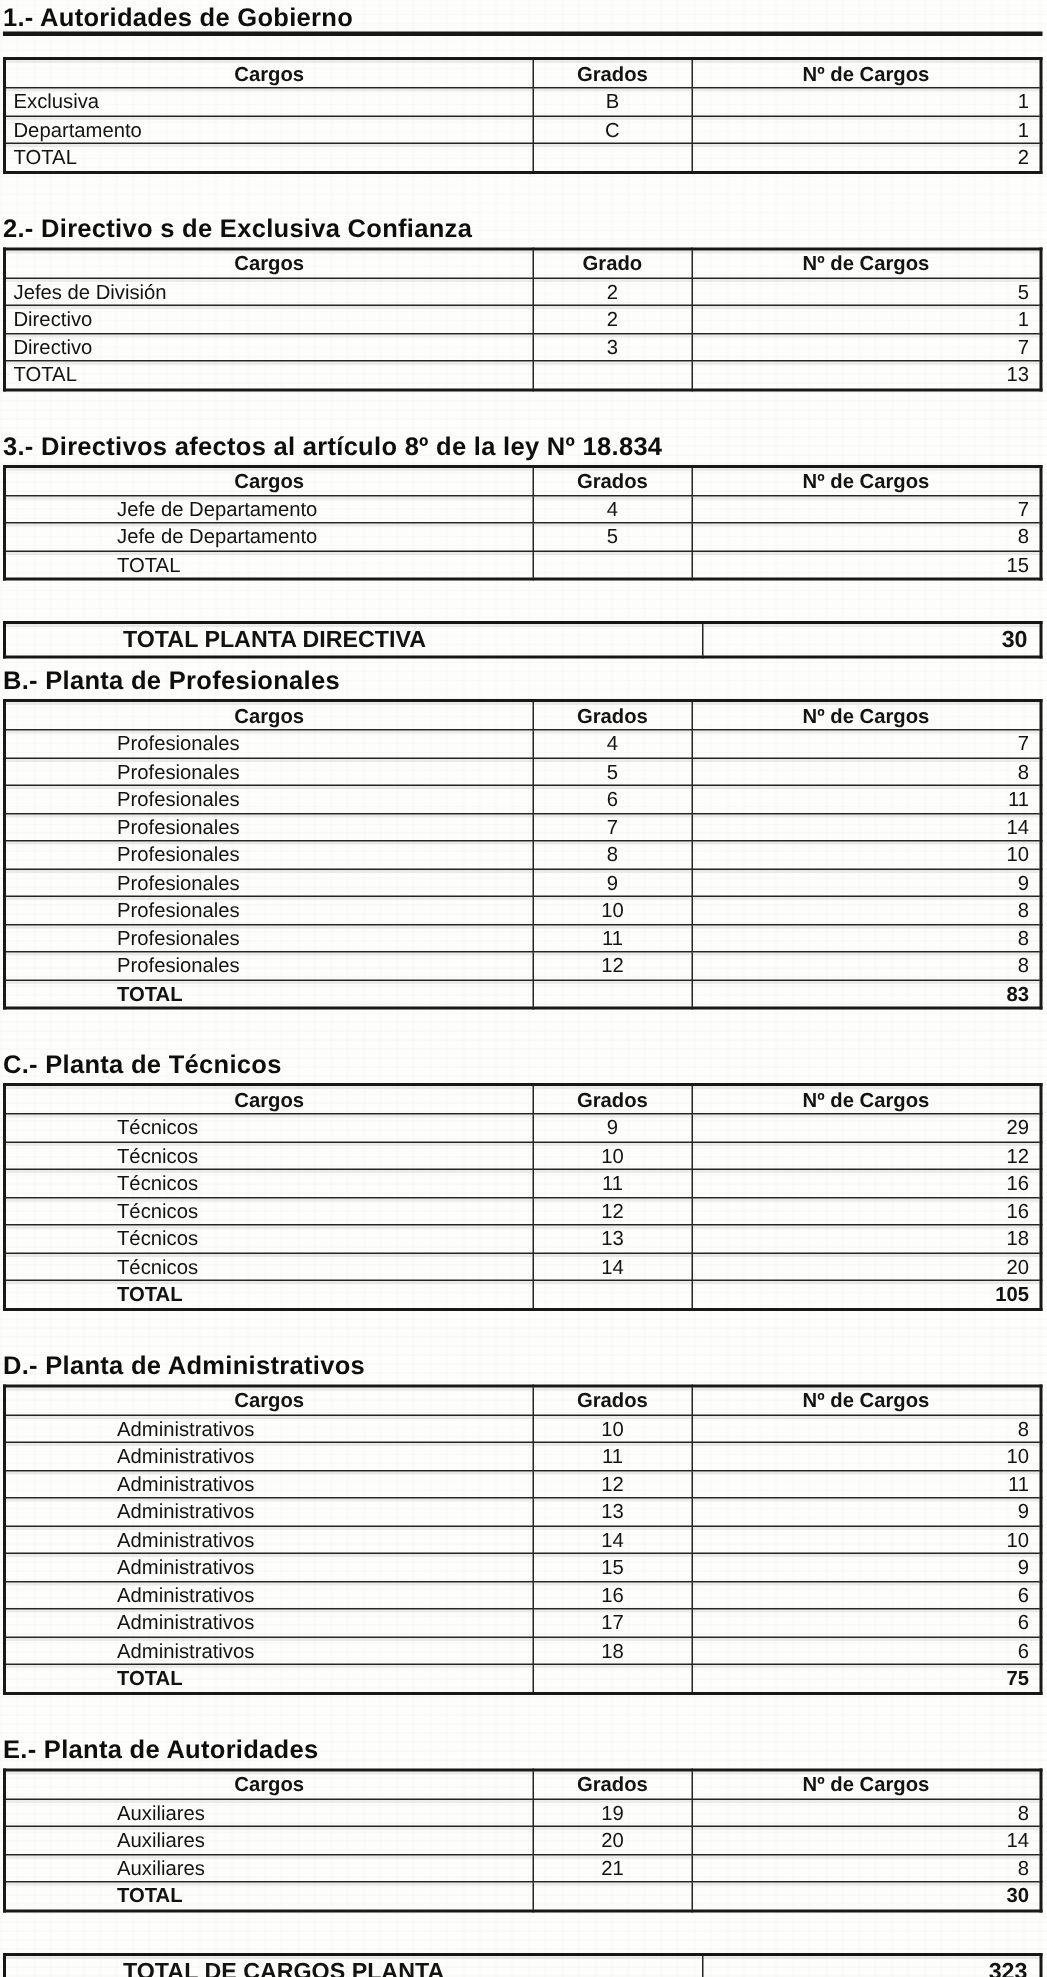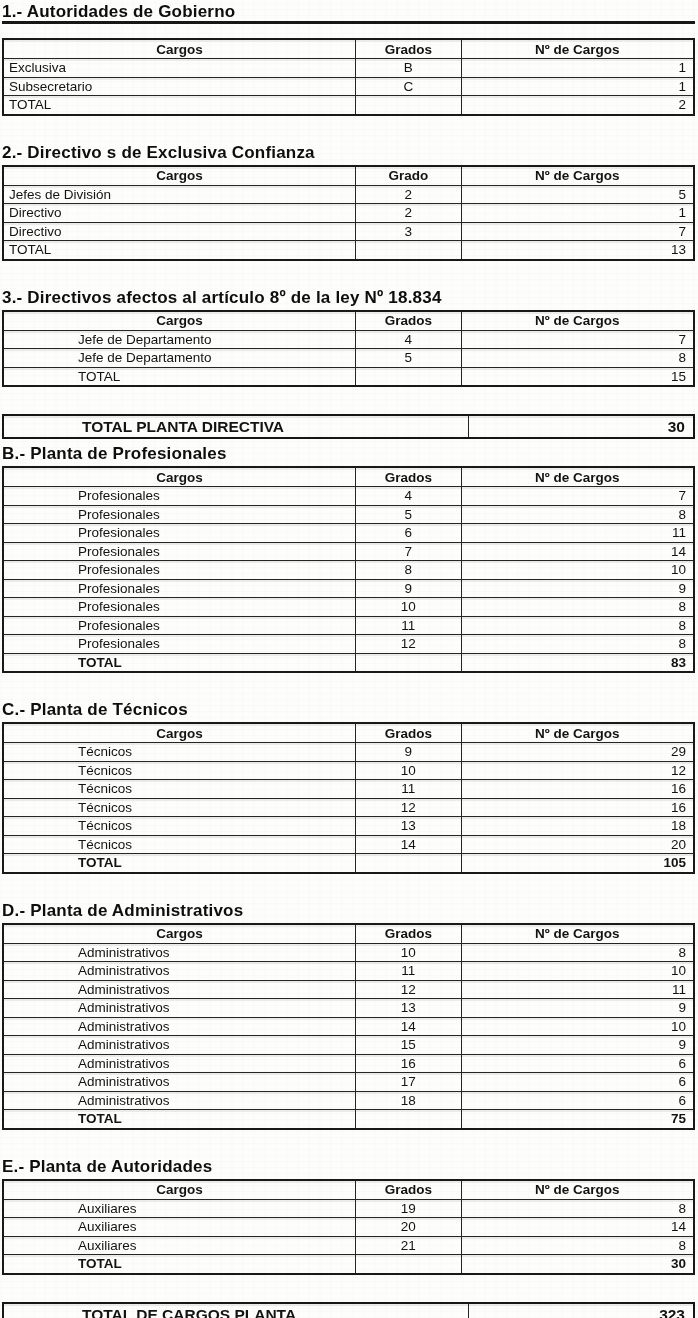--- a/index.html
+++ b/index.html
@@ -85,21 +85,21 @@
             <th>Nº de Cargos</th>
           </tr>
         </thead>
         <tbody>
           <tr>
             <td class="cargo">Exclusiva</td>
             <td class="grado">B</td>
             <td class="num">1</td>
           </tr>
           <tr>
-            <td class="cargo">Subsecretario</td>
+            <td class="cargo">Departamento</td>
             <td class="grado">C</td>
             <td class="num">1</td>
           </tr>
           <tr class="total-row">
             <td class="cargo">TOTAL</td>
             <td class="grado"></td>
             <td class="num">2</td>
           </tr>
         </tbody>
       </table>

